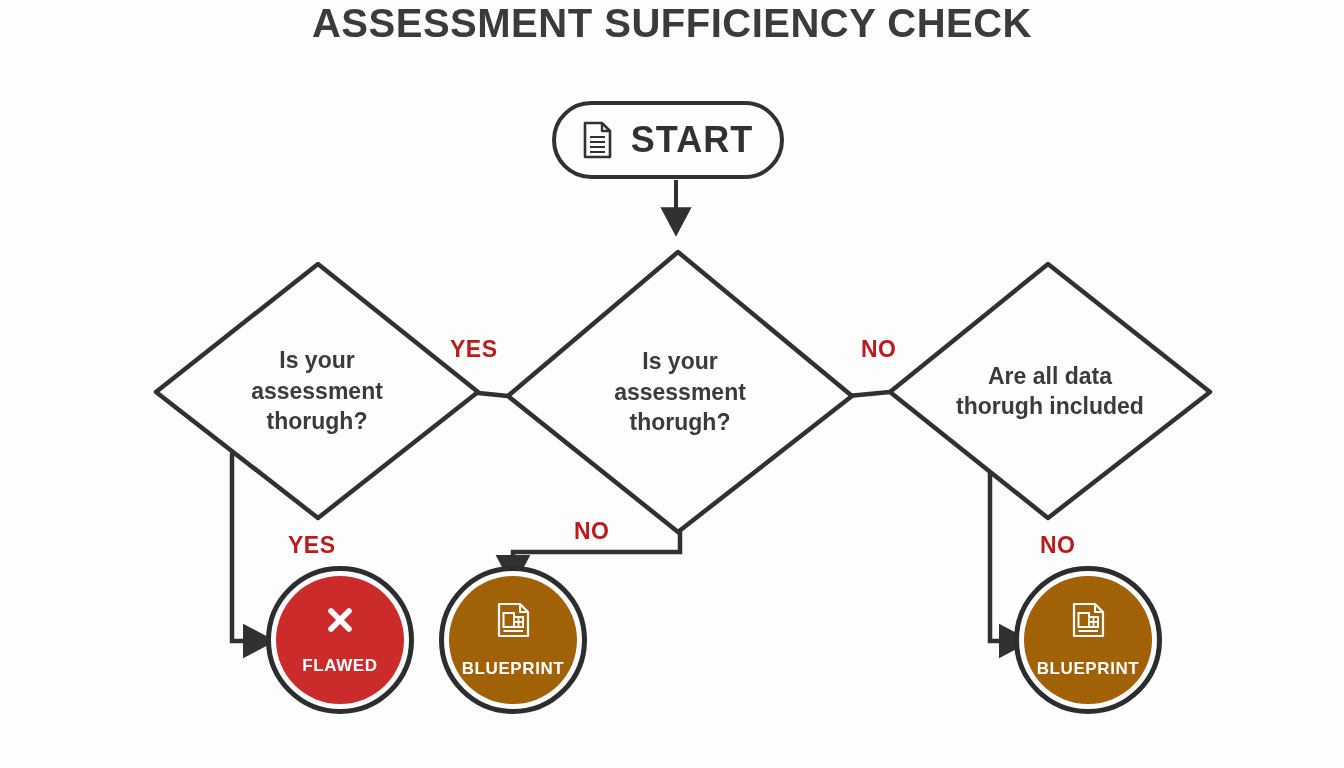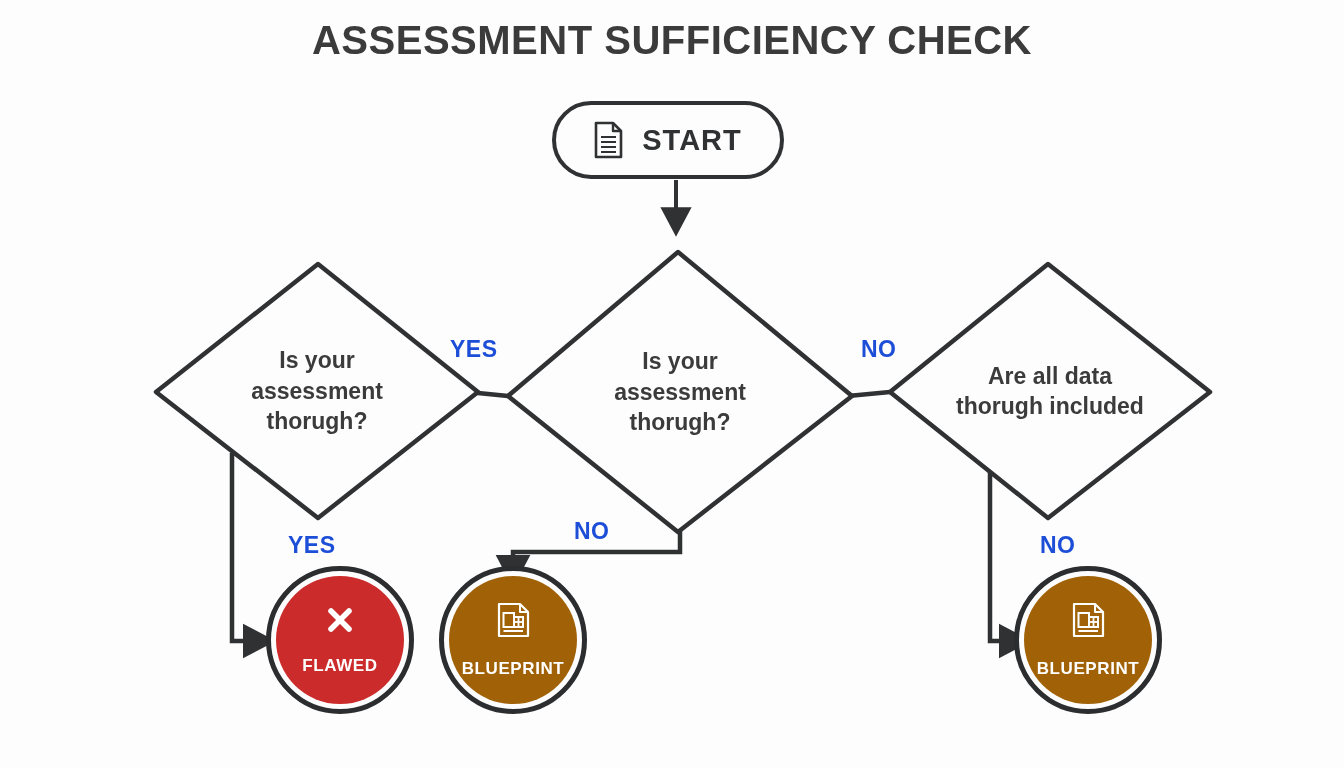--- a/index.html
+++ b/index.html
@@ -18,21 +18,21 @@
   #flow-svg {
     position: absolute;
     left: 0;
     top: 0;
     width: 1344px;
     height: 768px;
   }
   .title {
     position: absolute;
     left: 0;
-    top: 18px;
+    top: 1px;
     width: 1344px;
     text-align: center;
     font-family: "Liberation Sans", sans-serif;
     font-size: 40px;
     font-weight: bold;
     letter-spacing: 0.5px;
     color: #3b3b3b;
   }
   
   .start-node {
@@ -44,21 +44,21 @@
     border: 4px solid #2f3133;
     border-radius: 39px;
     background: #fdfdfd;
     display: flex;
     align-items: center;
     justify-content: center;
     gap: 18px;
     box-sizing: border-box;
   }
   .start-label {
-    font-size: 29px;
+    font-size: 36px;
     font-weight: bold;
     color: #2f3133;
     letter-spacing: 1px;
   }
   
   .diamond {
     position: absolute;
     display: flex;
     align-items: center;
     justify-content: center;
@@ -72,21 +72,21 @@
     font-weight: bold;
     line-height: 1.32;
     color: #3b3b3b;
     pointer-events: none;
   }
   
   .edge-label {
     position: absolute;
     font-size: 23px;
     font-weight: bold;
-    color: #1d4ed8;
+    color: #b91c1c;
     letter-spacing: 0.5px;
     white-space: nowrap;
   }
   
   .circle-node {
     position: absolute;
     width: 148px;
     height: 148px;
     border-radius: 50%;
     box-sizing: border-box;

